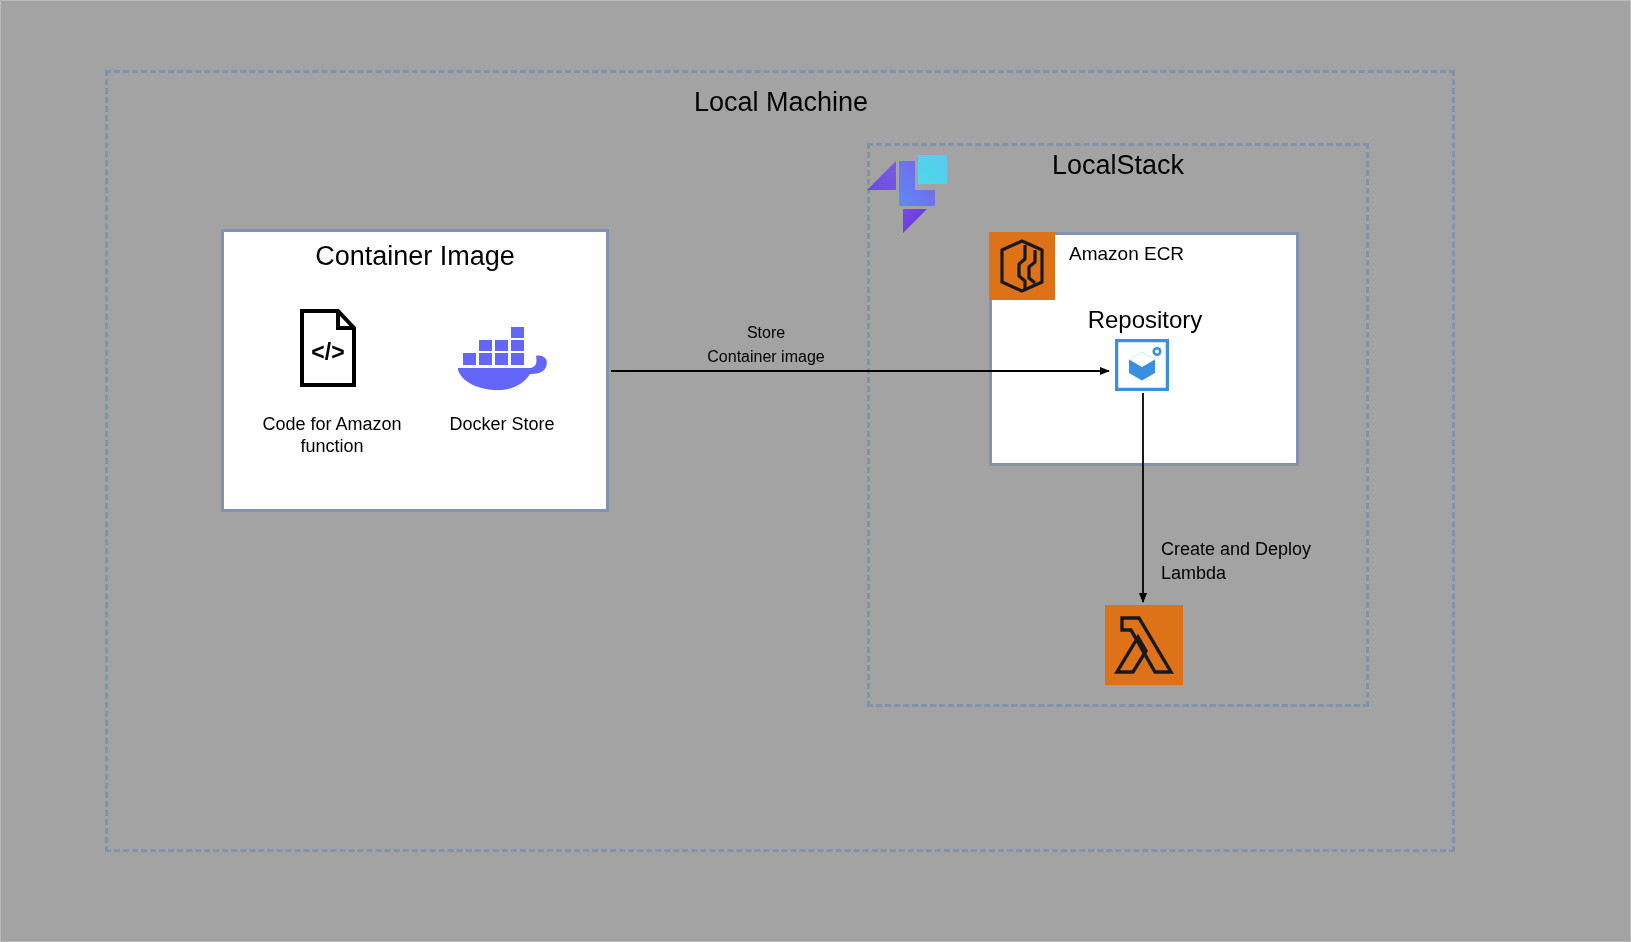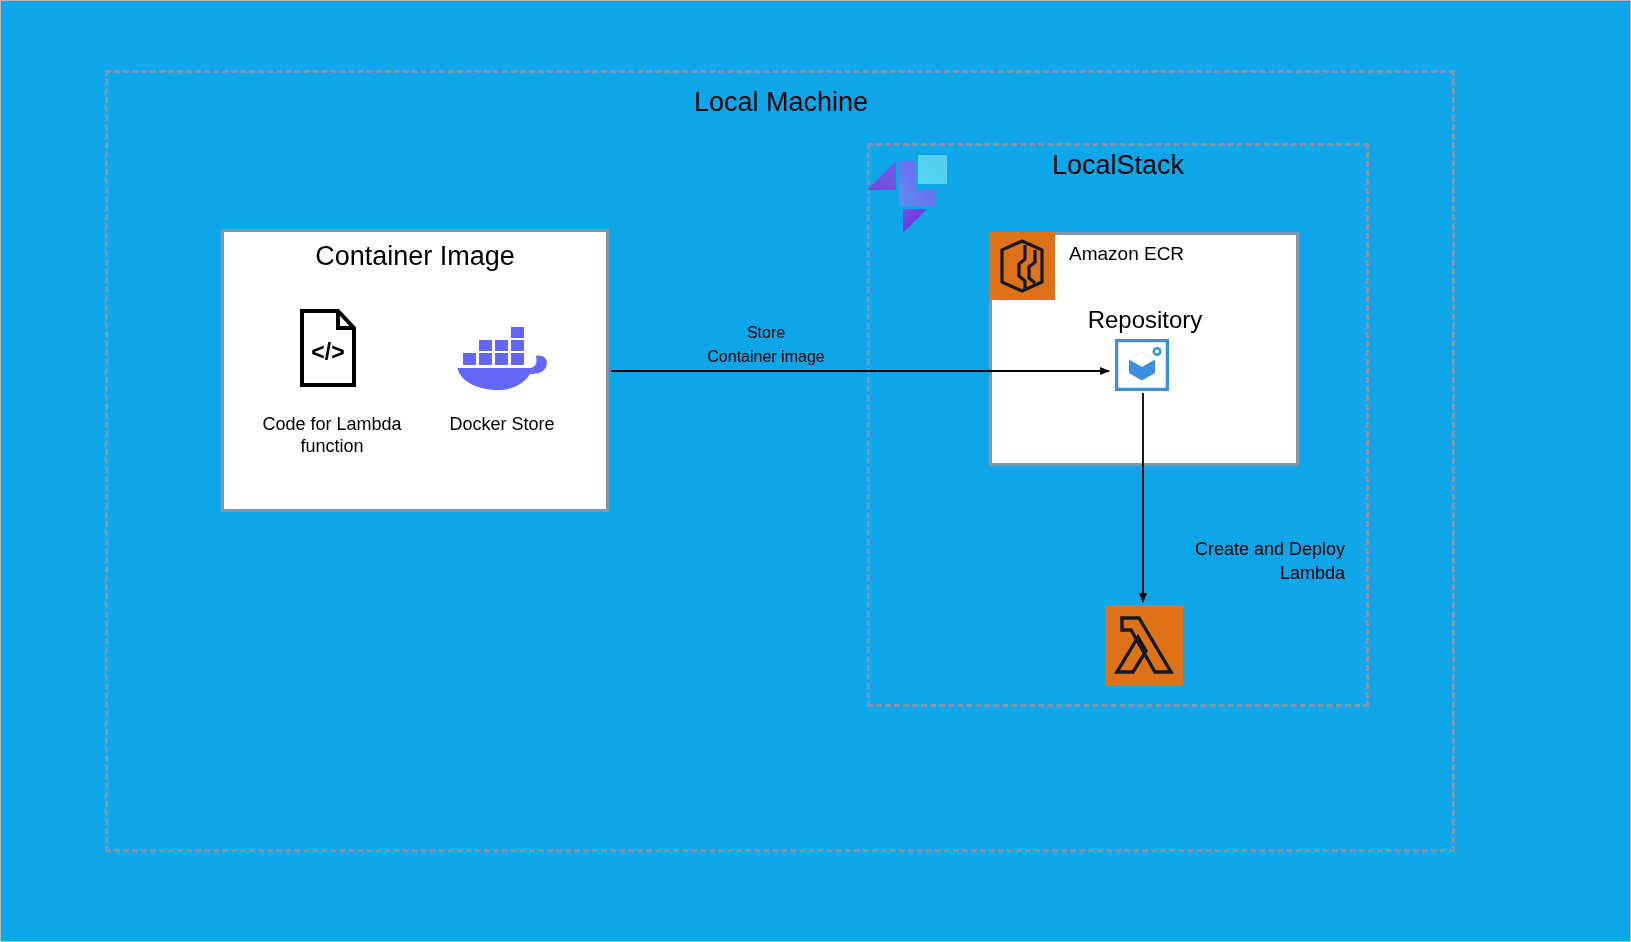--- a/index.html
+++ b/index.html
@@ -10,21 +10,21 @@
   }
   body {
     font-family: "Liberation Sans", sans-serif;
     color: #000000;
   }
 
   #canvas {
     position: relative;
     width: 1631px;
     height: 942px;
-    background: #0ea5e9;
+    background: #a3a3a3;
     box-sizing: border-box;
     border: 1px solid #b9b9b9;
     overflow: hidden;
   }
 
   
   .dashed-box {
     position: absolute;
     border: 3px dashed #8094b0;
     background: transparent;
@@ -104,21 +104,21 @@
     font-size: 18px;
     line-height: 22px;
     text-align: center;
     color: #000;
     white-space: pre-line;
   }
   #code-caption  { left: 236px; top: 412px; width: 190px; }
   #docker-caption{ left: 420px; top: 412px; width: 162px; }
   #repo-caption  { left: 1063px; top: 308px; width: 162px; font-size: 24px; }
   #store-label   { left: 660px; top: 320px; width: 210px; font-size: 16px; line-height: 24px; }
-  #deploy-label  { left: 1160px; top: 536px; width: 184px; font-size: 18px; line-height: 24px; text-align: right; }
+  #deploy-label  { left: 1160px; top: 536px; width: 184px; font-size: 18px; line-height: 24px; text-align: left; }
 
   
   .icon-wrap { position: absolute; }
   #code-icon-wrap   { left: 297px; top: 307px; width: 60px;  height: 80px; }
   #docker-icon-wrap { left: 455px; top: 325px; width: 92px;  height: 66px; }
   #localstack-logo  { left: 864px; top: 149px; width: 84px;  height: 84px; }
   #ecr-icon         { left: 988px; top: 231px; width: 66px;  height: 68px; }
   #repo-icon        { left: 1114px; top: 338px; width: 54px; height: 52px; }
   #lambda-icon      { left: 1104px; top: 604px; width: 78px; height: 80px; }
 
@@ -176,21 +176,21 @@
   <div class="solid-box" id="container-image-box"></div>
   <div class="group-title" id="container-image-title">Container Image</div>
 
   <div class="icon-wrap" id="code-icon-wrap">
     <svg width="60" height="80" viewBox="0 0 60 80" xmlns="http://www.w3.org/2000/svg">
       <path d="M4,3 L40,3 L56,20 L56,77 L4,77 Z" fill="#ffffff" stroke="#000000" stroke-width="4" stroke-linejoin="miter"></path>
       <path d="M40,3 L40,20 L56,20" fill="none" stroke="#000000" stroke-width="4"></path>
       <text x="30" y="52" font-family="'Liberation Sans', sans-serif" font-size="23" font-weight="bold" text-anchor="middle" fill="#000000">&lt;/&gt;</text>
     </svg>
   </div>
-  <div class="caption" id="code-caption">Code for Lambda
+  <div class="caption" id="code-caption">Code for Amazon
 function</div>
 
   <div class="icon-wrap" id="docker-icon-wrap">
     <svg width="92" height="66" viewBox="0 0 92 66" xmlns="http://www.w3.org/2000/svg">
       <g fill="#6366f9">
 
         <rect x="7" y="27" width="13" height="12"></rect>
         <rect x="23" y="27" width="13" height="12"></rect>
         <rect x="39" y="27" width="13" height="12"></rect>
         <rect x="55" y="27" width="13" height="12"></rect>

